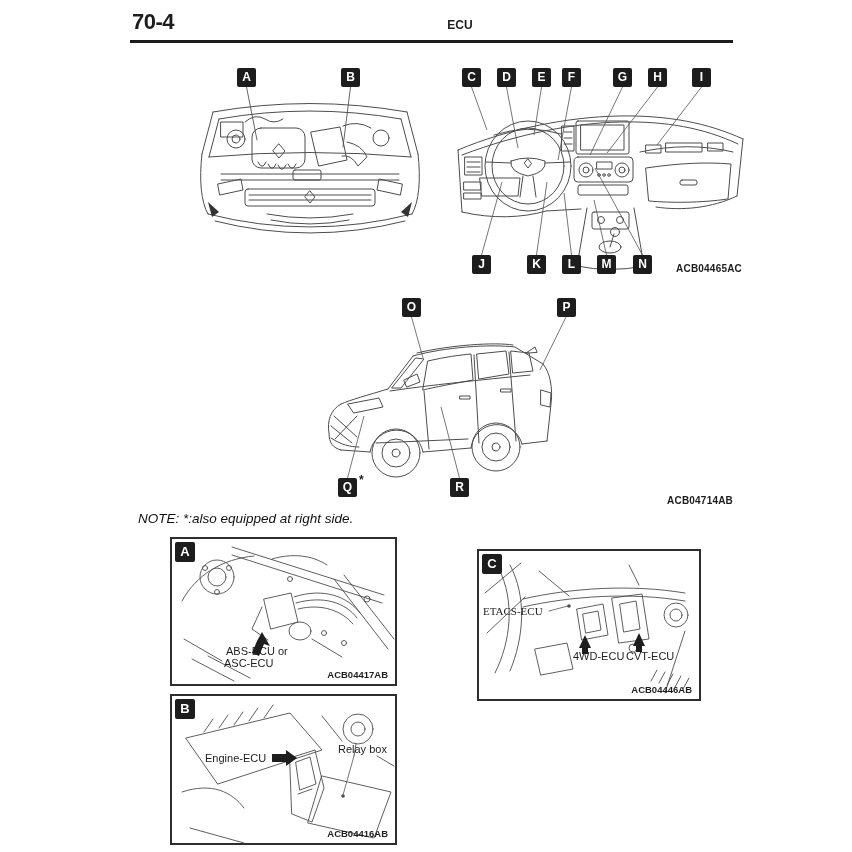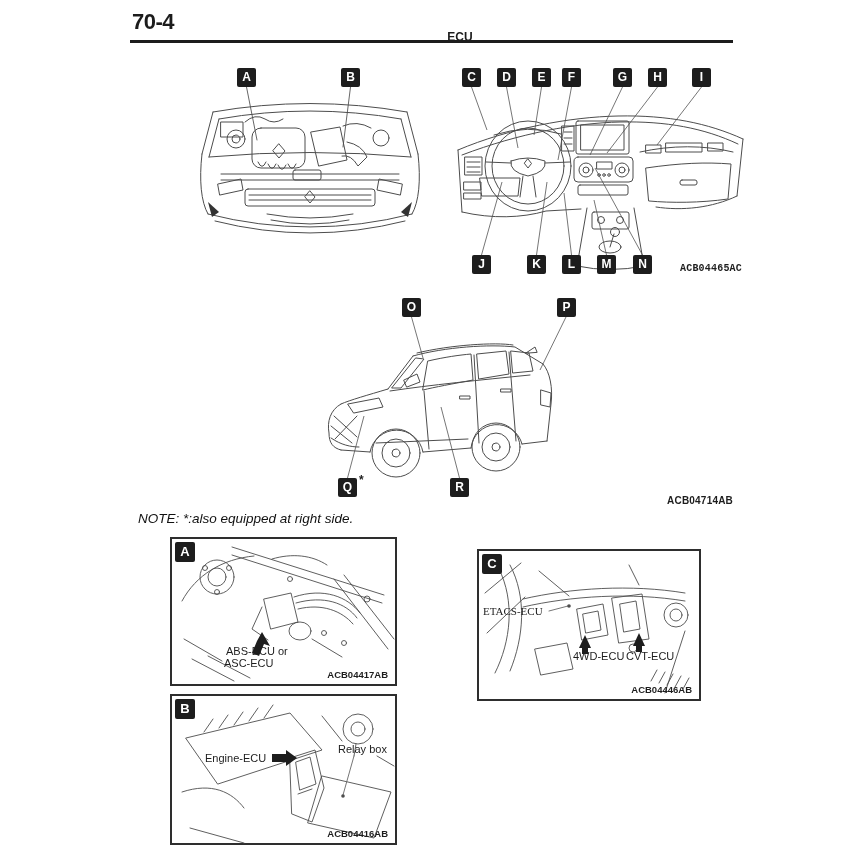--- a/index.html
+++ b/index.html
@@ -1,21 +1,21 @@
 <!DOCTYPE html>
 <html><head>
 <meta charset="utf-8">
 <style>
   html,body{margin:0;padding:0;background:#fff;}
   body{width:852px;height:852px;position:relative;overflow:hidden;
        font-family:"Liberation Sans",sans-serif;color:#1c1c1c;}
   .page-num{position:absolute;left:132px;top:9px;font-size:22px;font-weight:bold;letter-spacing:-0.5px;}
   .title-block{position:absolute;left:310px;top:12px;width:300px;text-align:center;}
   .title{font-size:14px;font-weight:bold;letter-spacing:0.2px;}
-  .subtitle{font-size:12px;font-weight:bold;margin-top:18px;}
+  .subtitle{font-size:12px;font-weight:bold;margin-top:6px;}
   .rule{position:absolute;left:130px;top:40px;width:603px;height:2.5px;background:#1c1c1c;}
   .fig{position:absolute;}
   .fig svg{position:absolute;left:0;top:0;}
   .chip{position:absolute;width:19px;height:19px;background:#1d1d1d;color:#fff;
         font-size:12px;font-weight:bold;line-height:19px;text-align:center;border-radius:2px;}
   .chip-sup{position:absolute;font-size:12px;font-weight:bold;color:#1d1d1d;}
   .code{position:absolute;font-size:10px;font-weight:bold;letter-spacing:0.2px;color:#1d1d1d;white-space:nowrap;}
   .note{position:absolute;left:138px;top:511px;font-size:13.5px;font-style:italic;color:#111;}
   .dbox{position:absolute;border:2px solid #2e2e2e;background:#fff;box-sizing:border-box;}
   .dbox .chip{left:3px;top:3px;width:20px;height:20px;line-height:20px;font-size:13px;}
@@ -155,21 +155,21 @@
   <div class="chip" style="left:82px;top:8px;">E</div>
   <div class="chip" style="left:112px;top:8px;">F</div>
   <div class="chip" style="left:163px;top:8px;">G</div>
   <div class="chip" style="left:198px;top:8px;">H</div>
   <div class="chip" style="left:242px;top:8px;">I</div>
   <div class="chip" style="left:22px;top:195px;">J</div>
   <div class="chip" style="left:77px;top:195px;">K</div>
   <div class="chip" style="left:112px;top:195px;">L</div>
   <div class="chip" style="left:147px;top:195px;">M</div>
   <div class="chip" style="left:183px;top:195px;">N</div>
-  <div class="code" style="right:8px;top:203px;font-family:Liberation Mono, monospace;">ACB04465AC</div>
+  <div class="code" style="right:8px;top:203px;">ACB04465AC</div>
 </div>
 
 <div class="fig" style="left:300px;top:292px;width:445px;height:220px;">
   <svg width="445" height="220" viewBox="0 0 445 220">
     <g stroke="#666" fill="none" stroke-width="0.9">
       <path d="M111.5,25 L123,66 M266,25 L240,78 M47.5,186 L64,124 M159.5,186 L141,115"></path>
     </g>
     <g stroke="#4d4d4d" fill="none" stroke-width="1" stroke-linecap="round" stroke-linejoin="round">
       <path d="M113,64 C145,55 190,52 215,55 L243,72"></path>
       <path d="M117,61 C150,53 195,50 213,53"></path>

